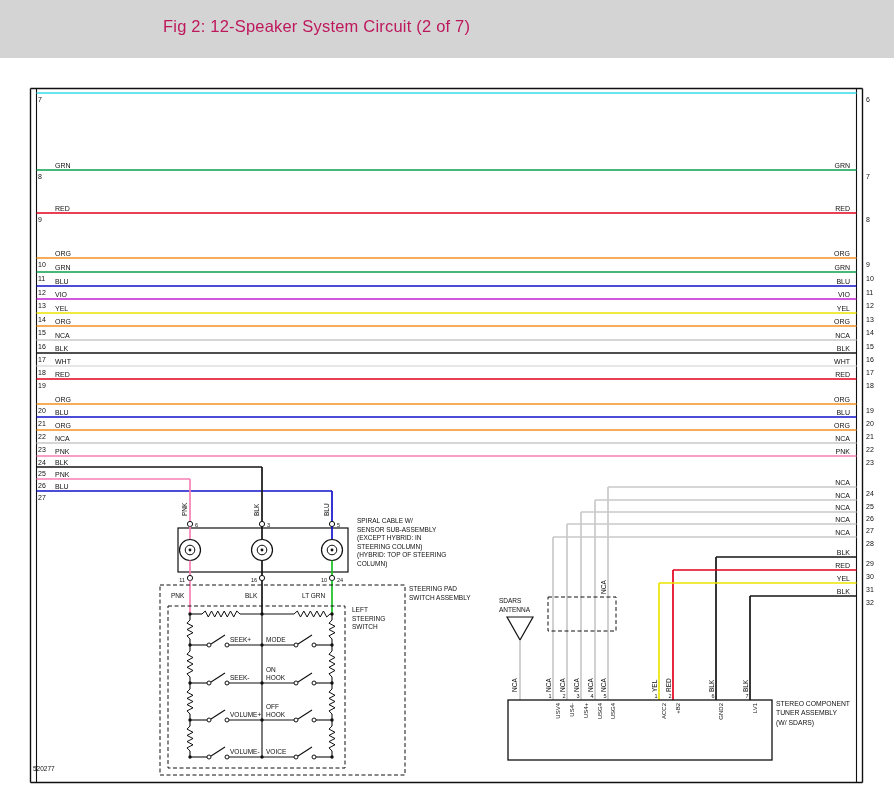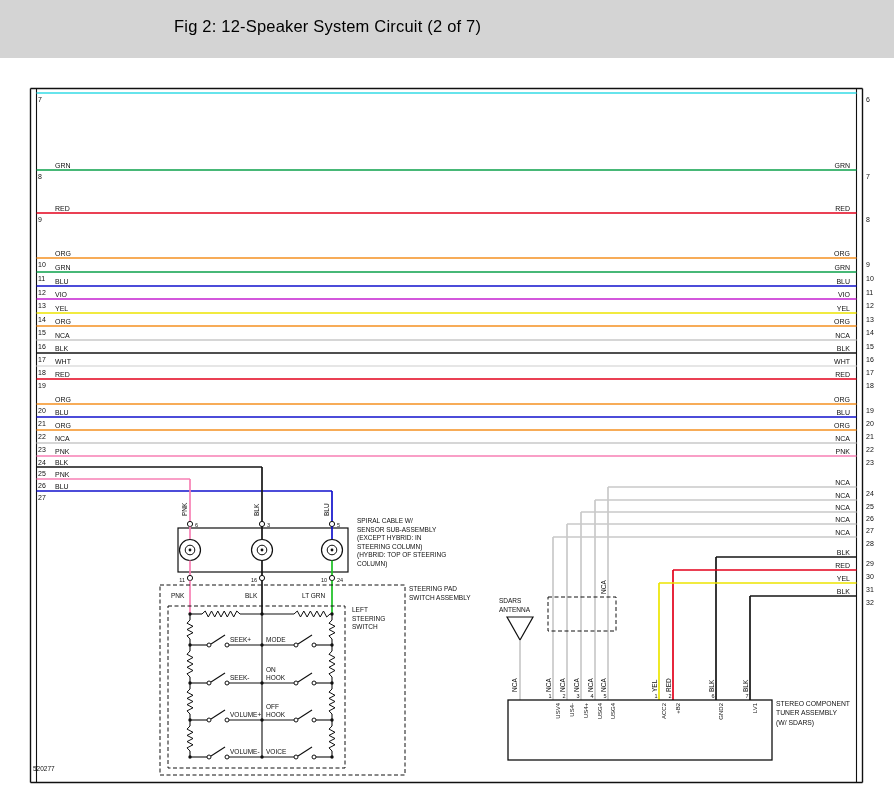--- a/index.html
+++ b/index.html
@@ -1,19 +1,19 @@
 <!DOCTYPE html>
 <html><head>
 <meta charset="utf-8">
 <style>
   html,body{margin:0;padding:0;background:#ffffff;}
   .stage{position:relative;width:894px;height:798px;background:#ffffff;overflow:hidden;
          font-family:"Liberation Sans",sans-serif;}
   .header{position:absolute;left:0;top:0;width:894px;height:58px;background:#d4d4d4;}
-  .figure-title{position:absolute;left:174px;top:17px;font-size:16.5px;color:#000000;
+  .figure-title{position:absolute;left:163px;top:17px;font-size:16.5px;color:#be185d;
                 letter-spacing:.2px;}
   #dsvg{position:absolute;left:0;top:0;}
   #dsvg text{font-family:"Liberation Sans",sans-serif;}
   .doc-number{position:absolute;left:33px;top:765px;font-size:6.5px;color:#101010;}
 </style>
 </head>
 <body>
 
 <div class="stage">
   <div class="header">

